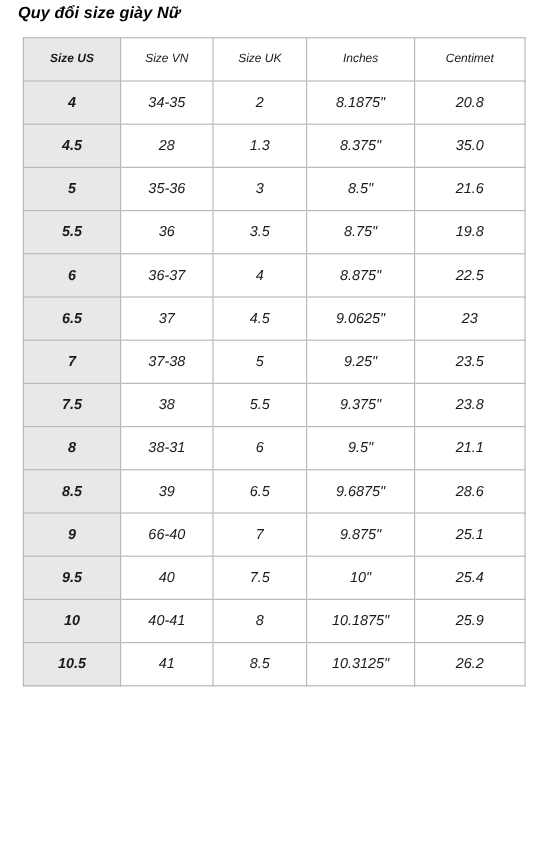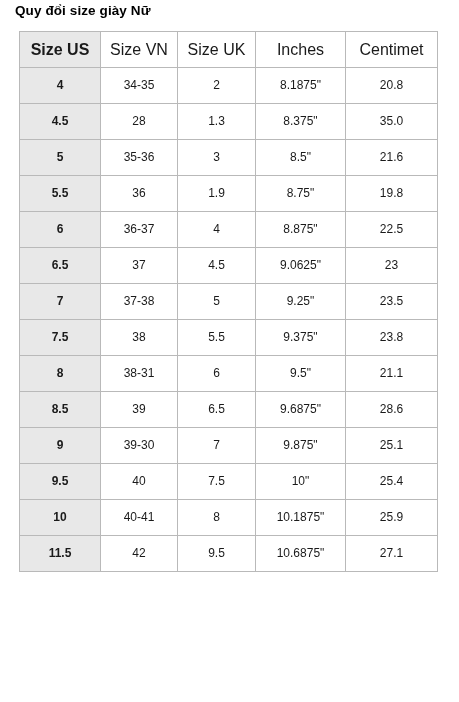--- a/index.html
+++ b/index.html
@@ -13,20 +13,21 @@
     font-family: "Liberation Sans", sans-serif;
     color: #111111;
     overflow: hidden;
   }
   .page {
     position: relative;
     width: 459px;
     height: 702px;
     box-sizing: border-box;
     padding: 0;
+    font-style: italic;
   }
   .page-title {
     position: absolute;
     left: 15px;
     top: 3px;
     font-size: 13.5px;
     font-weight: bold;
     letter-spacing: 0.1px;
     color: #000000;
     white-space: nowrap;
@@ -57,21 +58,21 @@
     text-align: center;
     vertical-align: middle;
     font-size: 12px;
     font-weight: normal;
     color: #1a1a1a;
     background: #ffffff;
     line-height: 1.1;
   }
   table.size-table th {
     font-weight: normal;
-    font-size: 16px;
+    font-size: 10px;
   }
   
   table.size-table th.col-first,
   table.size-table td.col-first {
     background: #e8e8e8;
     font-weight: bold;
   }
 </style>
 </head>
 <body>
@@ -116,21 +117,21 @@
           <tr>
             <td class="col-first">5</td>
             <td>35-36</td>
             <td>3</td>
             <td>8.5"</td>
             <td>21.6</td>
           </tr>
           <tr>
             <td class="col-first">5.5</td>
             <td>36</td>
-            <td>1.9</td>
+            <td>3.5</td>
             <td>8.75"</td>
             <td>19.8</td>
           </tr>
           <tr>
             <td class="col-first">6</td>
             <td>36-37</td>
             <td>4</td>
             <td>8.875"</td>
             <td>22.5</td>
           </tr>
@@ -164,43 +165,43 @@
           </tr>
           <tr>
             <td class="col-first">8.5</td>
             <td>39</td>
             <td>6.5</td>
             <td>9.6875"</td>
             <td>28.6</td>
           </tr>
           <tr>
             <td class="col-first">9</td>
-            <td>39-30</td>
+            <td>66-40</td>
             <td>7</td>
             <td>9.875"</td>
             <td>25.1</td>
           </tr>
           <tr>
             <td class="col-first">9.5</td>
             <td>40</td>
             <td>7.5</td>
             <td>10"</td>
             <td>25.4</td>
           </tr>
           <tr>
             <td class="col-first">10</td>
             <td>40-41</td>
             <td>8</td>
             <td>10.1875"</td>
             <td>25.9</td>
           </tr>
           <tr>
-            <td class="col-first">11.5</td>
-            <td>42</td>
-            <td>9.5</td>
-            <td>10.6875"</td>
-            <td>27.1</td>
+            <td class="col-first">10.5</td>
+            <td>41</td>
+            <td>8.5</td>
+            <td>10.3125"</td>
+            <td>26.2</td>
           </tr>
         </tbody>
     </table>
   </div>
 
 </div>
 
 </body></html>

